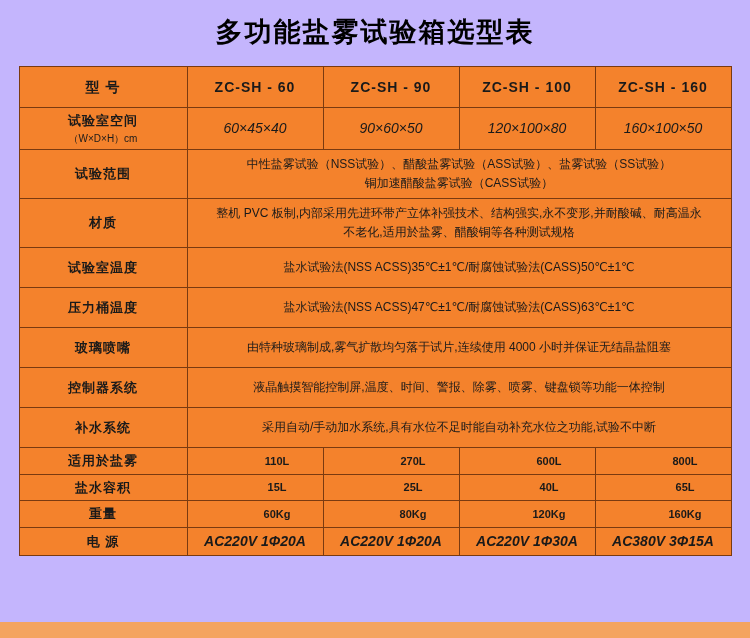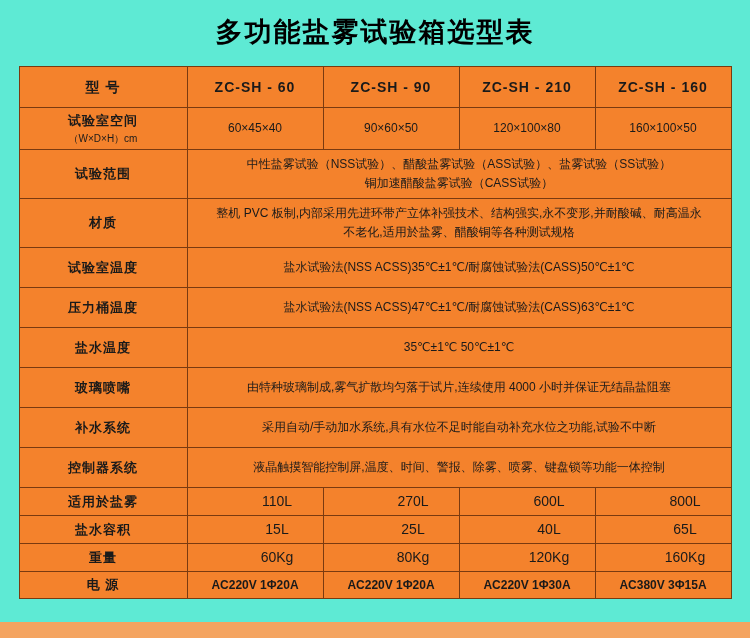--- a/index.html
+++ b/index.html
@@ -5,21 +5,21 @@
   html,body{margin:0;padding:0;}
   body{
     width:750px;height:638px;
     background:#F4A460;
     font-family:"Liberation Sans","DejaVu Sans",sans-serif;
     color:#000;
     overflow:hidden;
   }
   .page{
     width:750px;height:622px;
-    background:#5eead4;
+    background:#c4b5fd;
     box-sizing:border-box;
     position:relative;
   }
   .title{
     text-align:center;
     font-size:27px;
     font-weight:bold;
     letter-spacing:2px;
     padding:14px 0 12px 0;
     color:#000;
@@ -51,22 +51,22 @@
     font-weight:bold;
     letter-spacing:1px;
     width:168px;
   }
   .rowlabel .sub{
     display:block;
     font-size:10px;
     font-weight:normal;
     letter-spacing:0;
   }
-  .val{font-size:12px;}
-  .big{font-size:14px;font-weight:normal;padding-left:48px;}
+  .val{font-size:14px;font-style:italic;}
+  .big{font-size:11px;font-weight:bold;padding-left:48px;}
   .wide{font-size:12px;line-height:1.6;padding:5px 8px;}
   .h2{height:40px;}
   .h1{height:26px;}
   .h3{height:46px;}
 </style>
 </head>
 <body>
 
 <div class="page">
 
@@ -78,21 +78,21 @@
       <col style="width:136px">
       <col style="width:136px">
       <col style="width:136px">
       <col style="width:136px">
     </colgroup>
     <tbody>
       <tr class="hdr">
         <td>型 号</td>
         <td>ZC-SH - 60</td>
         <td>ZC-SH - 90</td>
-        <td>ZC-SH - 210</td>
+        <td>ZC-SH - 100</td>
         <td>ZC-SH - 160</td>
       </tr>
 
       <tr class="h2">
         <td class="rowlabel">
           <span>试验室空间</span>
           <span class="sub">（W×D×H）cm</span>
         </td>
         <td class="val">60×45×40</td>
         <td class="val">90×60×50</td>
@@ -124,46 +124,40 @@
         <td class="wide" colspan="4">盐水试验法(NSS ACSS)35℃±1℃/耐腐蚀试验法(CASS)50℃±1℃</td>
       </tr>
 
       <tr class="h2">
         <td class="rowlabel">
           <span>压力桶温度</span>
         </td>
         <td class="wide" colspan="4">盐水试验法(NSS ACSS)47℃±1℃/耐腐蚀试验法(CASS)63℃±1℃</td>
       </tr>
 
-      <tr class="h2">
-        <td class="rowlabel">
-          <span>盐水温度</span>
-        </td>
-        <td class="wide" colspan="4">35℃±1℃ 50℃±1℃</td>
-      </tr>
 
       <tr class="h2">
         <td class="rowlabel">
           <span>玻璃喷嘴</span>
         </td>
         <td class="wide" colspan="4">由特种玻璃制成,雾气扩散均匀落于试片,连续使用 4000 小时并保证无结晶盐阻塞</td>
       </tr>
 
       <tr class="h2">
         <td class="rowlabel">
-          <span>补水系统</span>
+          <span>控制器系统</span>
         </td>
-        <td class="wide" colspan="4">采用自动/手动加水系统,具有水位不足时能自动补充水位之功能,试验不中断</td>
+        <td class="wide" colspan="4">液晶触摸智能控制屏,温度、时间、警报、除雾、喷雾、键盘锁等功能一体控制</td>
       </tr>
 
       <tr class="h2">
         <td class="rowlabel">
-          <span>控制器系统</span>
+          <span>补水系统</span>
         </td>
-        <td class="wide" colspan="4">液晶触摸智能控制屏,温度、时间、警报、除雾、喷雾、键盘锁等功能一体控制</td>
+        <td class="wide" colspan="4">采用自动/手动加水系统,具有水位不足时能自动补充水位之功能,试验不中断</td>
       </tr>
 
       <tr class="h1">
         <td class="rowlabel">
           <span>适用於盐雾</span>
         </td>
         <td class="big">110L</td>
         <td class="big">270L</td>
         <td class="big">600L</td>
         <td class="big">800L</td>

